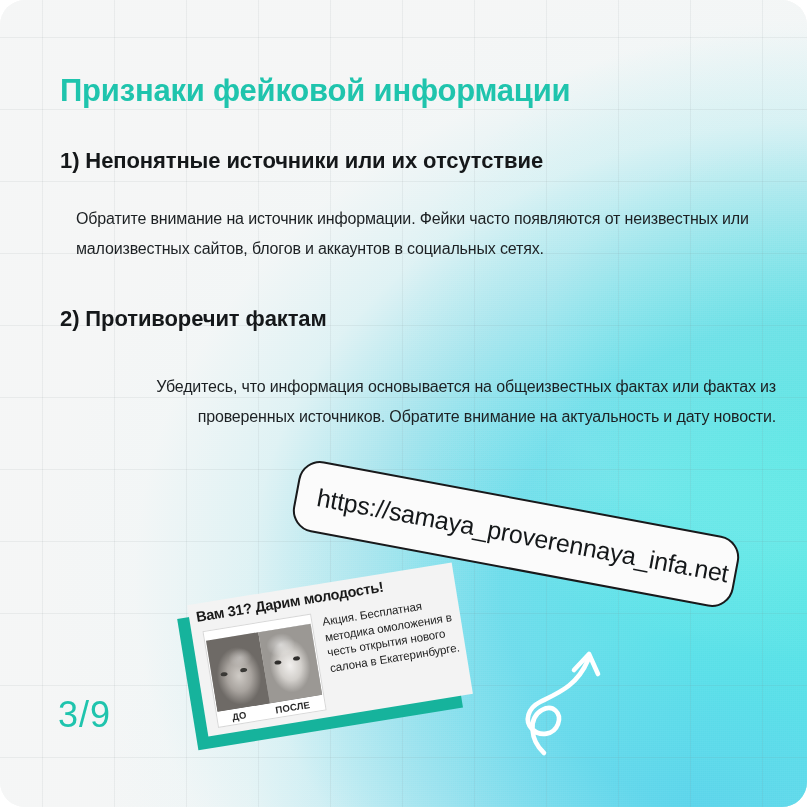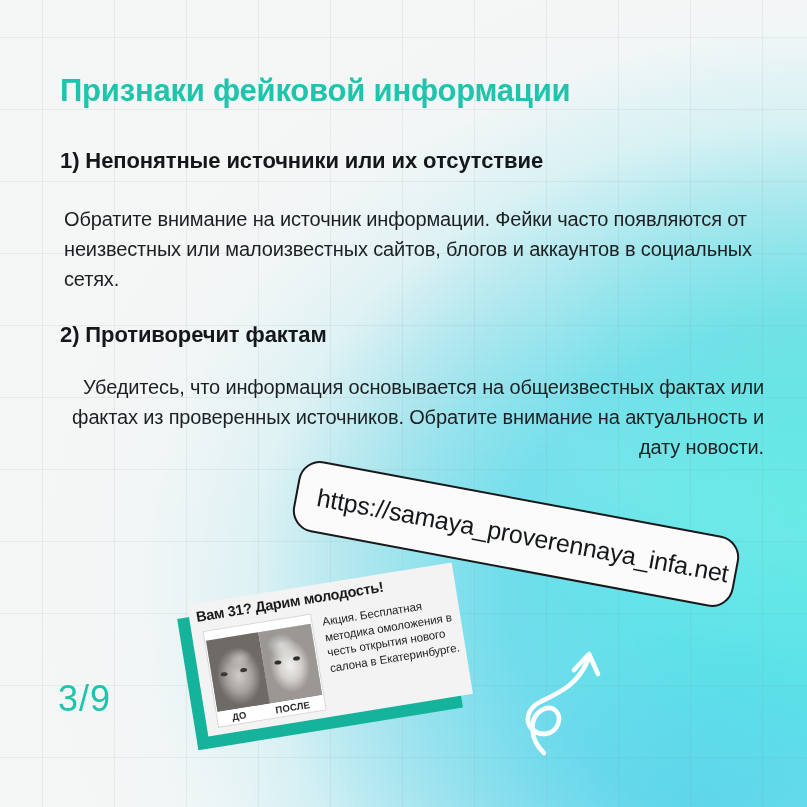--- a/index.html
+++ b/index.html
@@ -10,20 +10,21 @@
   body {
     font-family: "Liberation Sans", sans-serif;
   }
 
   #slide {
     position: relative;
     width: 807px;
     height: 807px;
     overflow: hidden;
     background: #f6f7f7;
+    border-radius: 25px;
   }
 
   
   .bg-base {
     position: absolute;
     inset: 0;
     background: #f5f6f6;
   }
   .bg-glow-a {
     position: absolute;
@@ -99,39 +100,39 @@
     position: absolute;
     left: 0;
     margin: 0;
     font-size: 22px;
     font-weight: bold;
     color: #15181a;
     letter-spacing: -0.1px;
     white-space: nowrap;
   }
   #heading-1 { top: 148px; }
-  #heading-2 { top: 322px; text-align: center; }
+  #heading-2 { top: 306px; text-align: center; }
 
   .para {
     position: absolute;
-    left: 4px;
+    left: 16px;
     margin: 0;
-    font-size: 20px;
+    font-size: 16px;
     line-height: 30px;
     color: #1c2023;
     letter-spacing: -0.15px;
     width: 700px;
   }
   #para-1 { top: 204px; }
   #para-2 { top: 372px; text-align: right; }
 
   .page-number {
     position: absolute;
     left: 58px;
-    top: 678px;
+    top: 694px;
     font-size: 36px;
     font-weight: 400;
     color: #1fc4ad;
     letter-spacing: 1px;
   }
 
   
   .ad-wrap {
     position: absolute;
     left: 196px;

